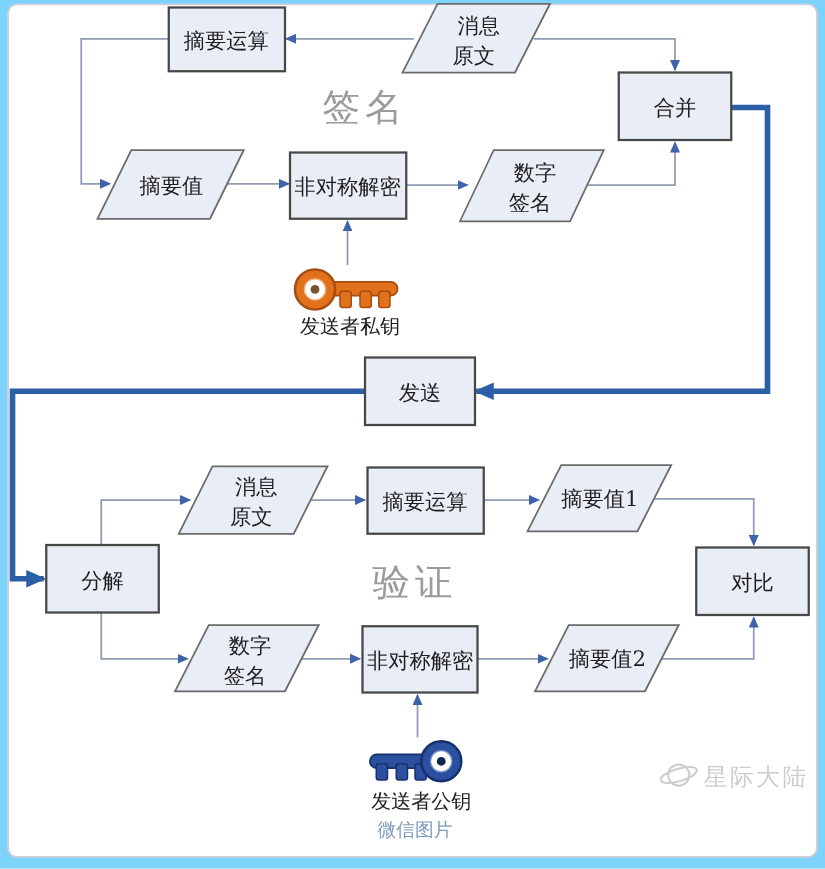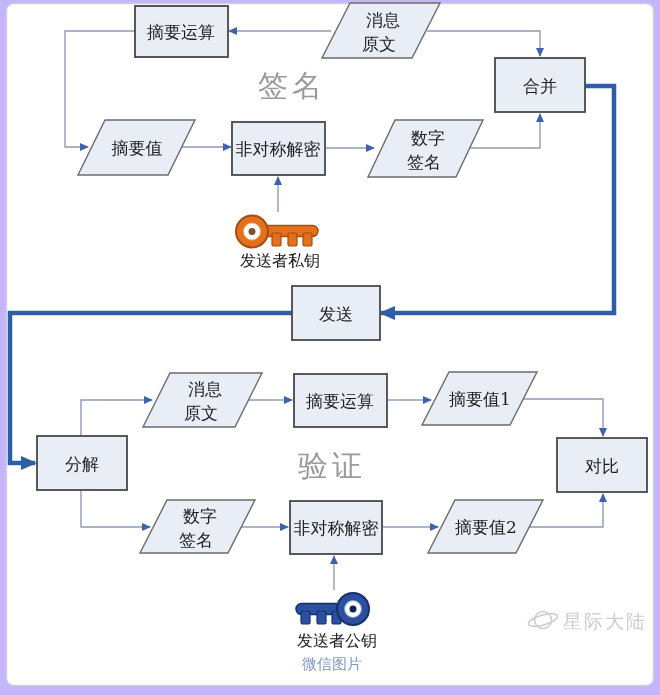--- a/index.html
+++ b/index.html
@@ -1,16 +1,16 @@
 <!DOCTYPE html>
 <html style="--node-fill: #e9edf5; --node-border: #474747; --thin-line: #8f9bb3; --arrow-head: #3f63ab; --thick-line: #2c5fa5; --section-label: #9b9b9b; --orange-key: #e2711d; --orange-key-dark: #a84c0f; --blue-key: #2b50a0; --blue-key-dark: #16306e; --caption: #7e99bd; --watermark: #cdcdcd; --card-border: #ccd1d8;"><head>
 <meta charset="utf-8">
 <style>
   html,body{margin:0;padding:0;background:#ffffff;}
-  .stage{position:relative;width:660px;height:695px;background:#c4b5fd;overflow:hidden;
+  .stage{position:relative;width:660px;height:695px;background:#7dd3fc;overflow:hidden;
          font-family:"Liberation Sans",sans-serif;}
   svg{display:block;}
   .card{fill:#ffffff;stroke:var(--card-border,#ccd1d8);stroke-width:1.5;}
   .node{fill:var(--node-fill,#e9edf5);stroke:var(--node-border,#474747);stroke-width:1.8;}
   .para{fill:var(--node-fill,#e9edf5);stroke:#6b6b6b;stroke-width:1.4;}
   .thin{fill:none;stroke:var(--thin-line,#8f9bb3);stroke-width:1.4;}
   .thick{fill:none;stroke:var(--thick-line,#2c5fa5);stroke-width:4.5;}
   .node-text{font-family:"DejaVu Serif","Liberation Serif",serif;font-size:17px;
              fill:#1d1d1d;text-anchor:middle;}
   .section-text{font-family:"Liberation Sans",sans-serif;font-size:30px;

